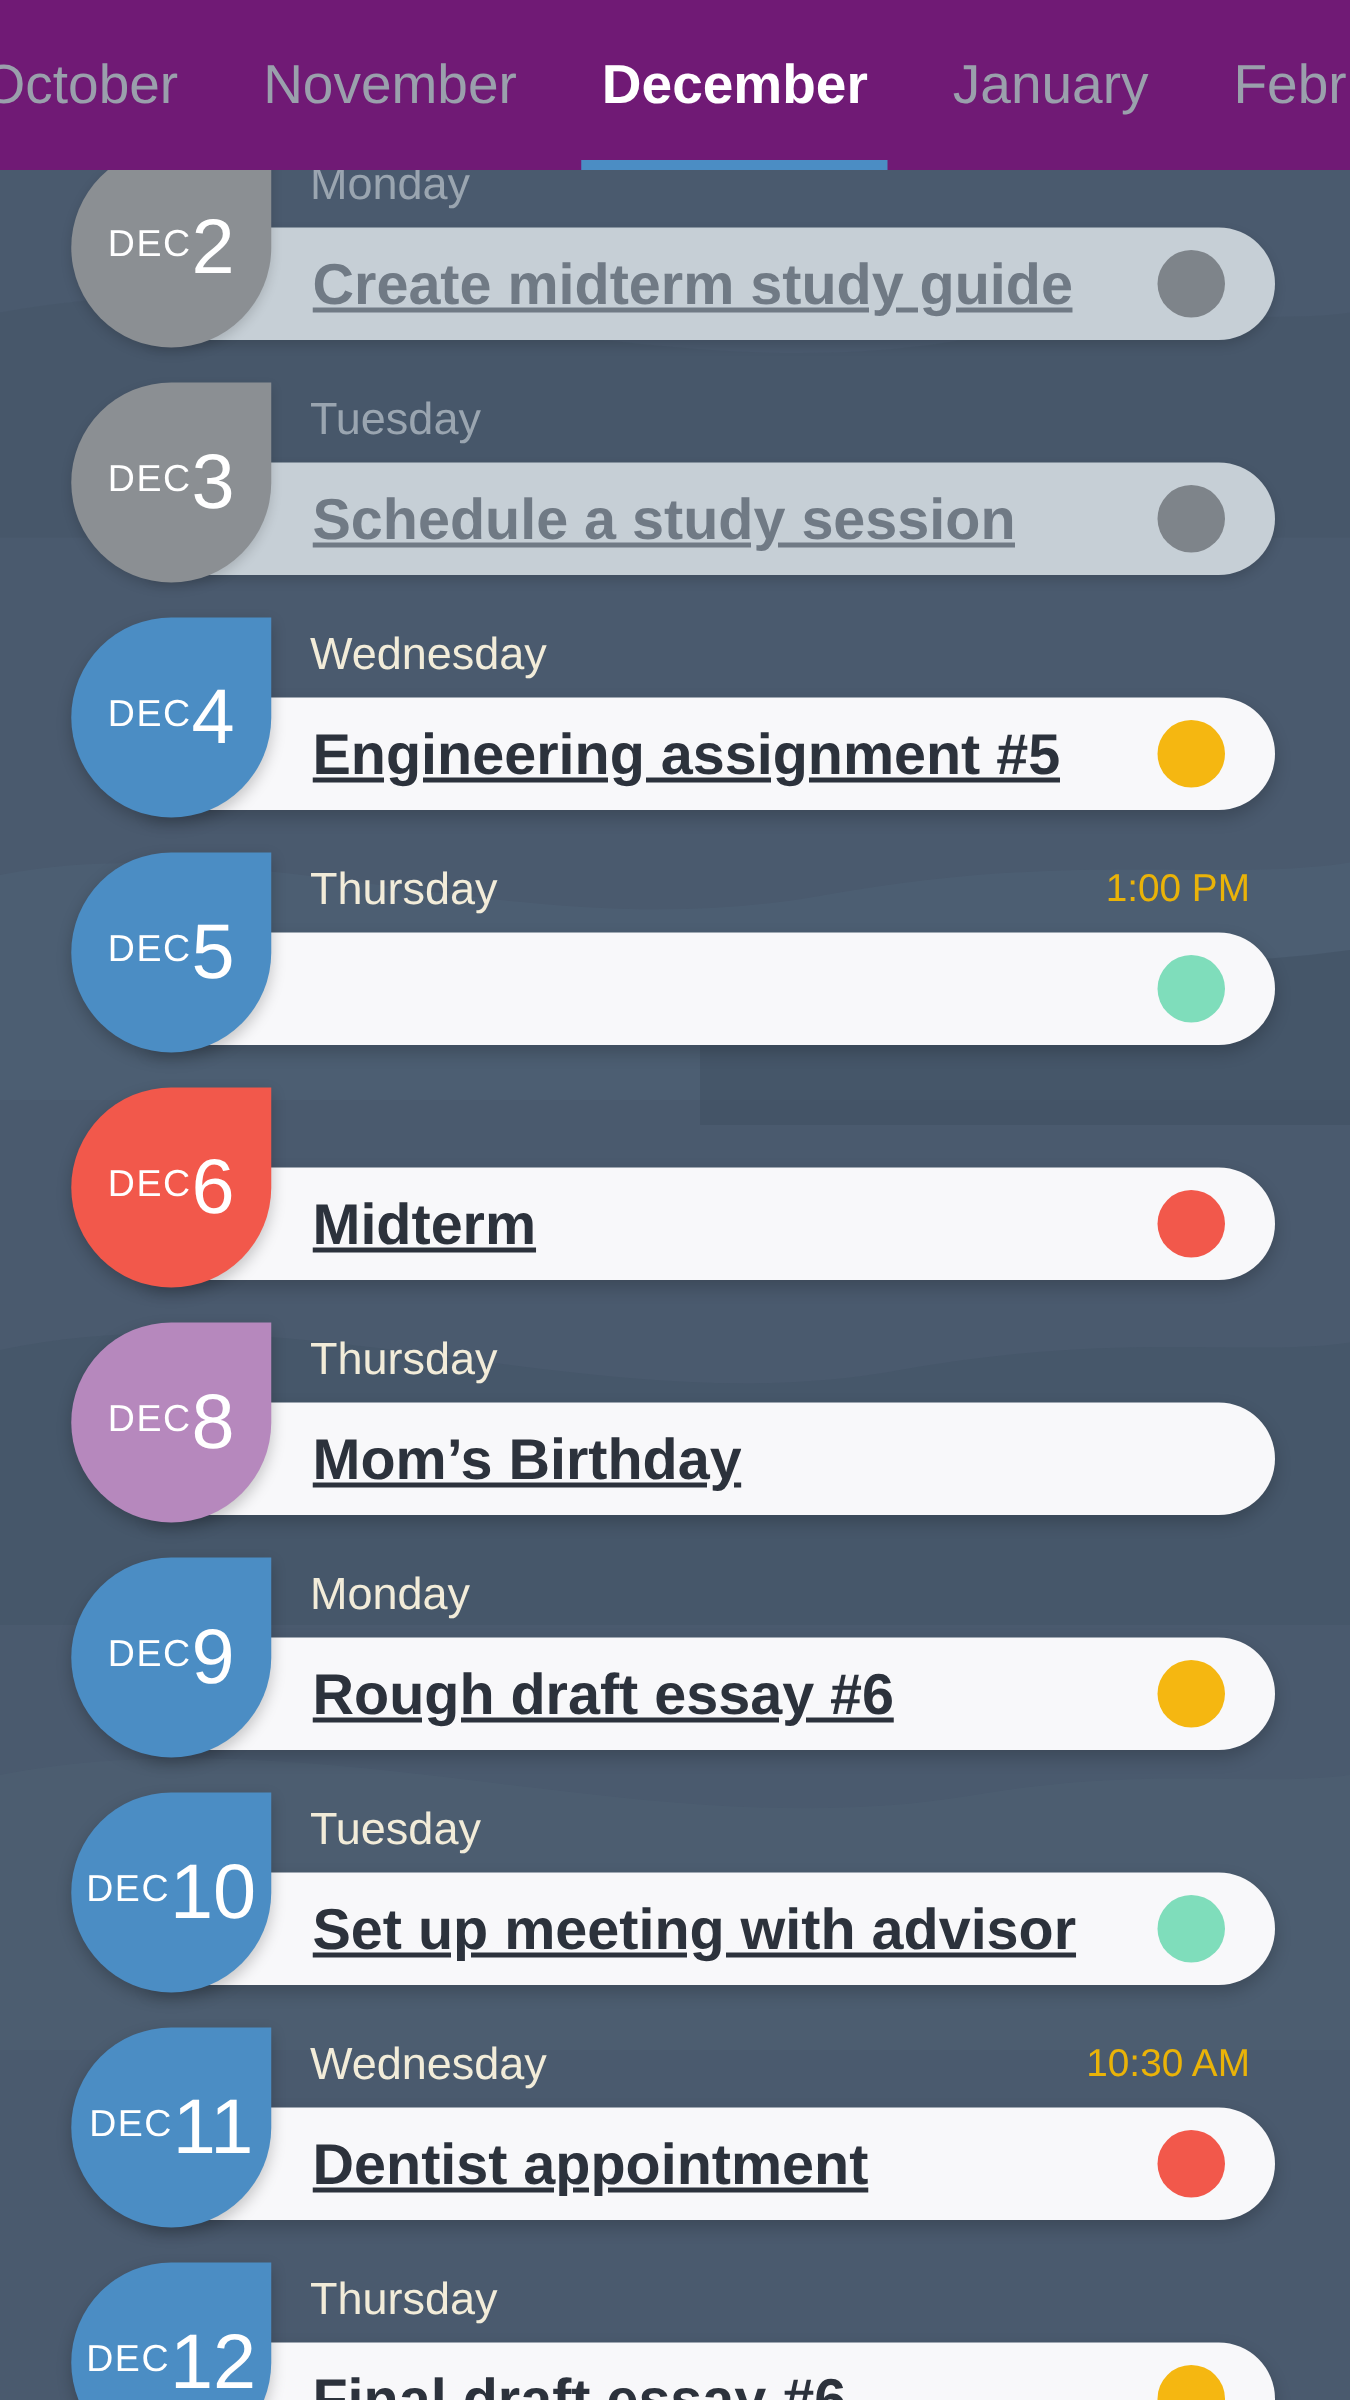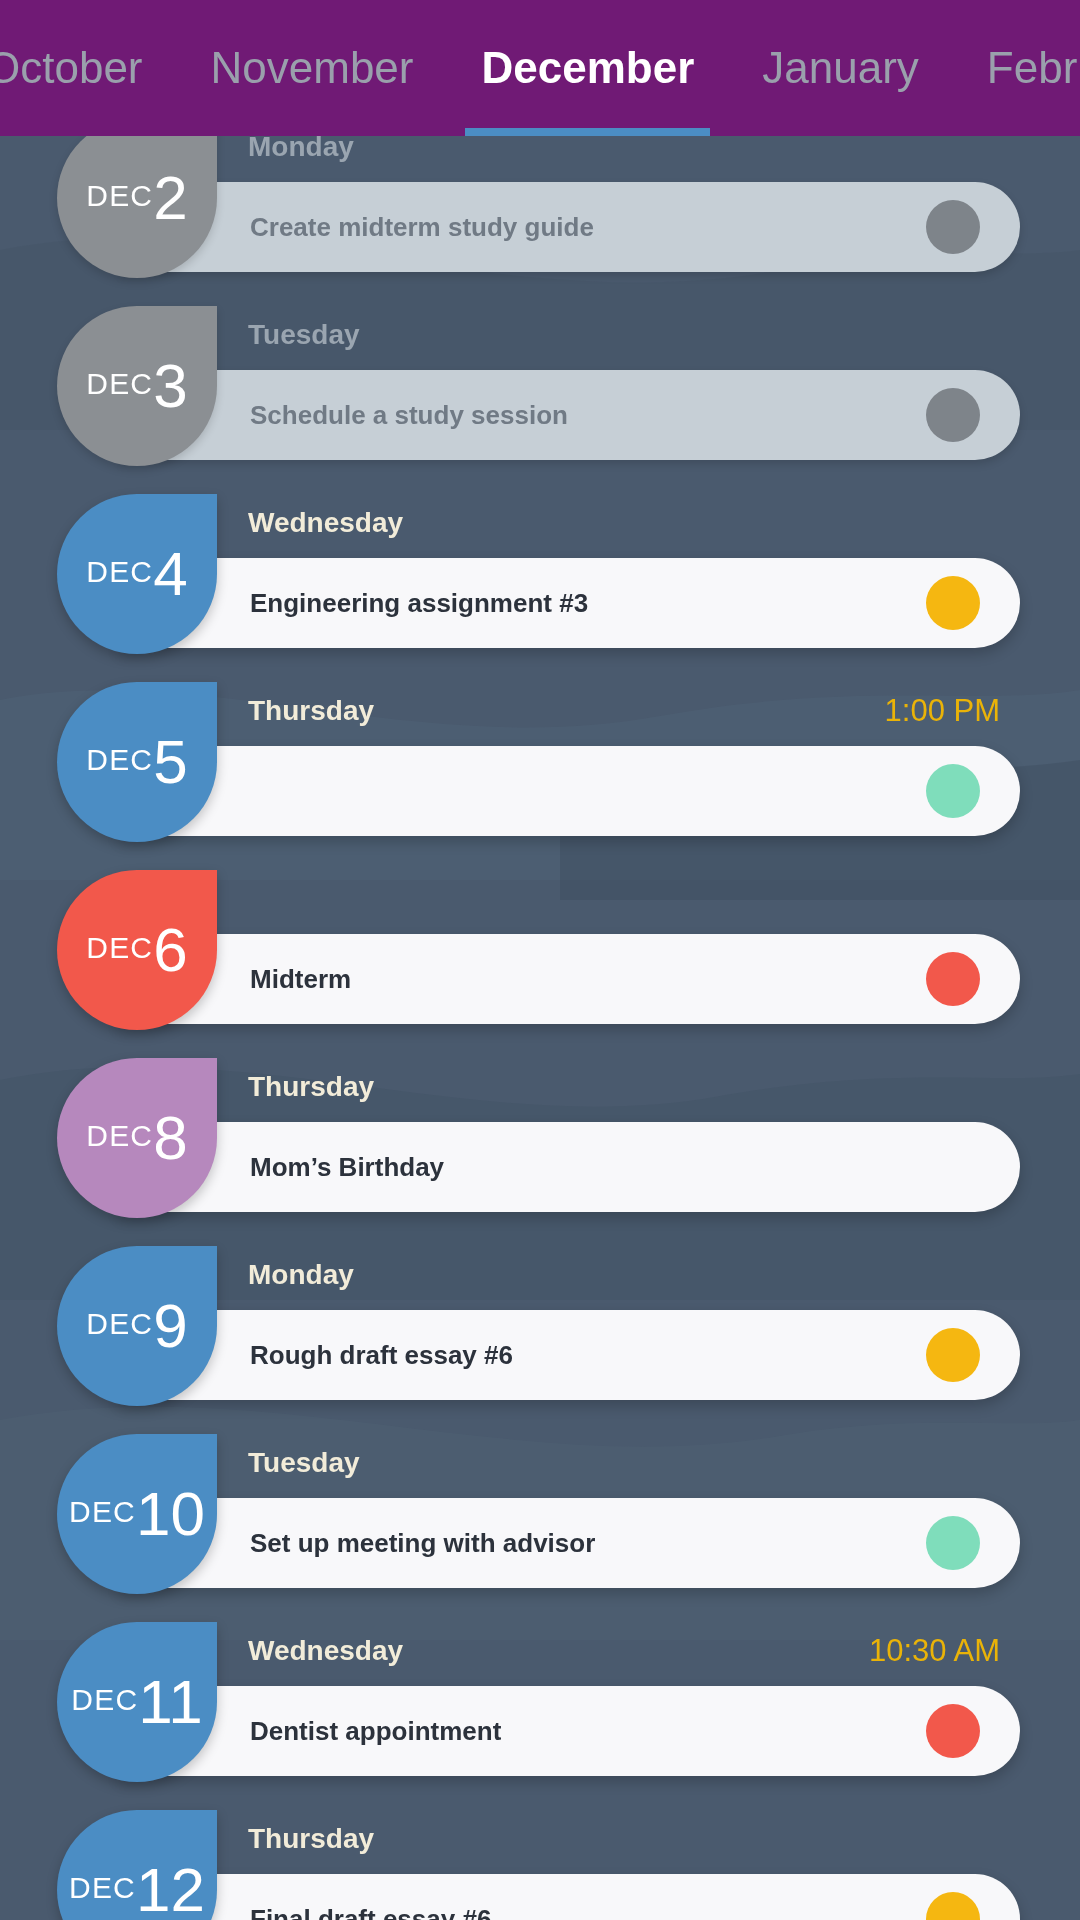--- a/index.html
+++ b/index.html
@@ -77,23 +77,23 @@
     left: 248px;
     right: 80px;
     top: 28px;
     height: 46px;
     display: flex;
     align-items: center;
     justify-content: space-between;
     z-index: 2;
   }
   .weekday {
-    font-size: 28px;
+    font-size: 36px;
     color: #f2ecd9;
-    font-weight: 700;
+    font-weight: 400;
     white-space: nowrap;
   }
   .event-time {
     font-size: 31px;
     color: #eab308;
     font-weight: 400;
     white-space: nowrap;
   }
 
   
@@ -105,25 +105,26 @@
     height: 90px;
     background: #f8f8fa;
     border-radius: 0 45px 45px 0;
     display: flex;
     align-items: center;
     box-shadow: 0 6px 14px rgba(0,0,0,0.20);
     z-index: 2;
   }
   .event-title {
     margin-left: 130px;
-    font-size: 26px;
+    font-size: 46px;
     font-weight: bold;
     color: #2c323c;
     white-space: nowrap;
     overflow: hidden;
+    text-decoration: underline;
   }
   .event-dot {
     position: absolute;
     right: 40px;
     width: 54px;
     height: 54px;
     border-radius: 50%;
   }
 
   
@@ -216,21 +217,21 @@
         <div class="weekday">Tuesday</div>
         <div class="event-time"></div>
       </div>
       <div class="date-badge" style="background: rgb(139, 143, 147);">
         <div class="badge-month">DEC</div>
         <div class="badge-day">3</div>
       </div>
     </div>
     <div class="day-row">
       <div class="event-card">
-        <div class="event-title">Engineering assignment #3</div>
+        <div class="event-title">Engineering assignment #5</div>
         <div class="event-dot" style="background: rgb(245, 183, 17);"></div>
       </div>
       <div class="row-head">
         <div class="weekday">Wednesday</div>
         <div class="event-time"></div>
       </div>
       <div class="date-badge" style="background: rgb(75, 141, 196);">
         <div class="badge-month">DEC</div>
         <div class="badge-day">4</div>
       </div>

